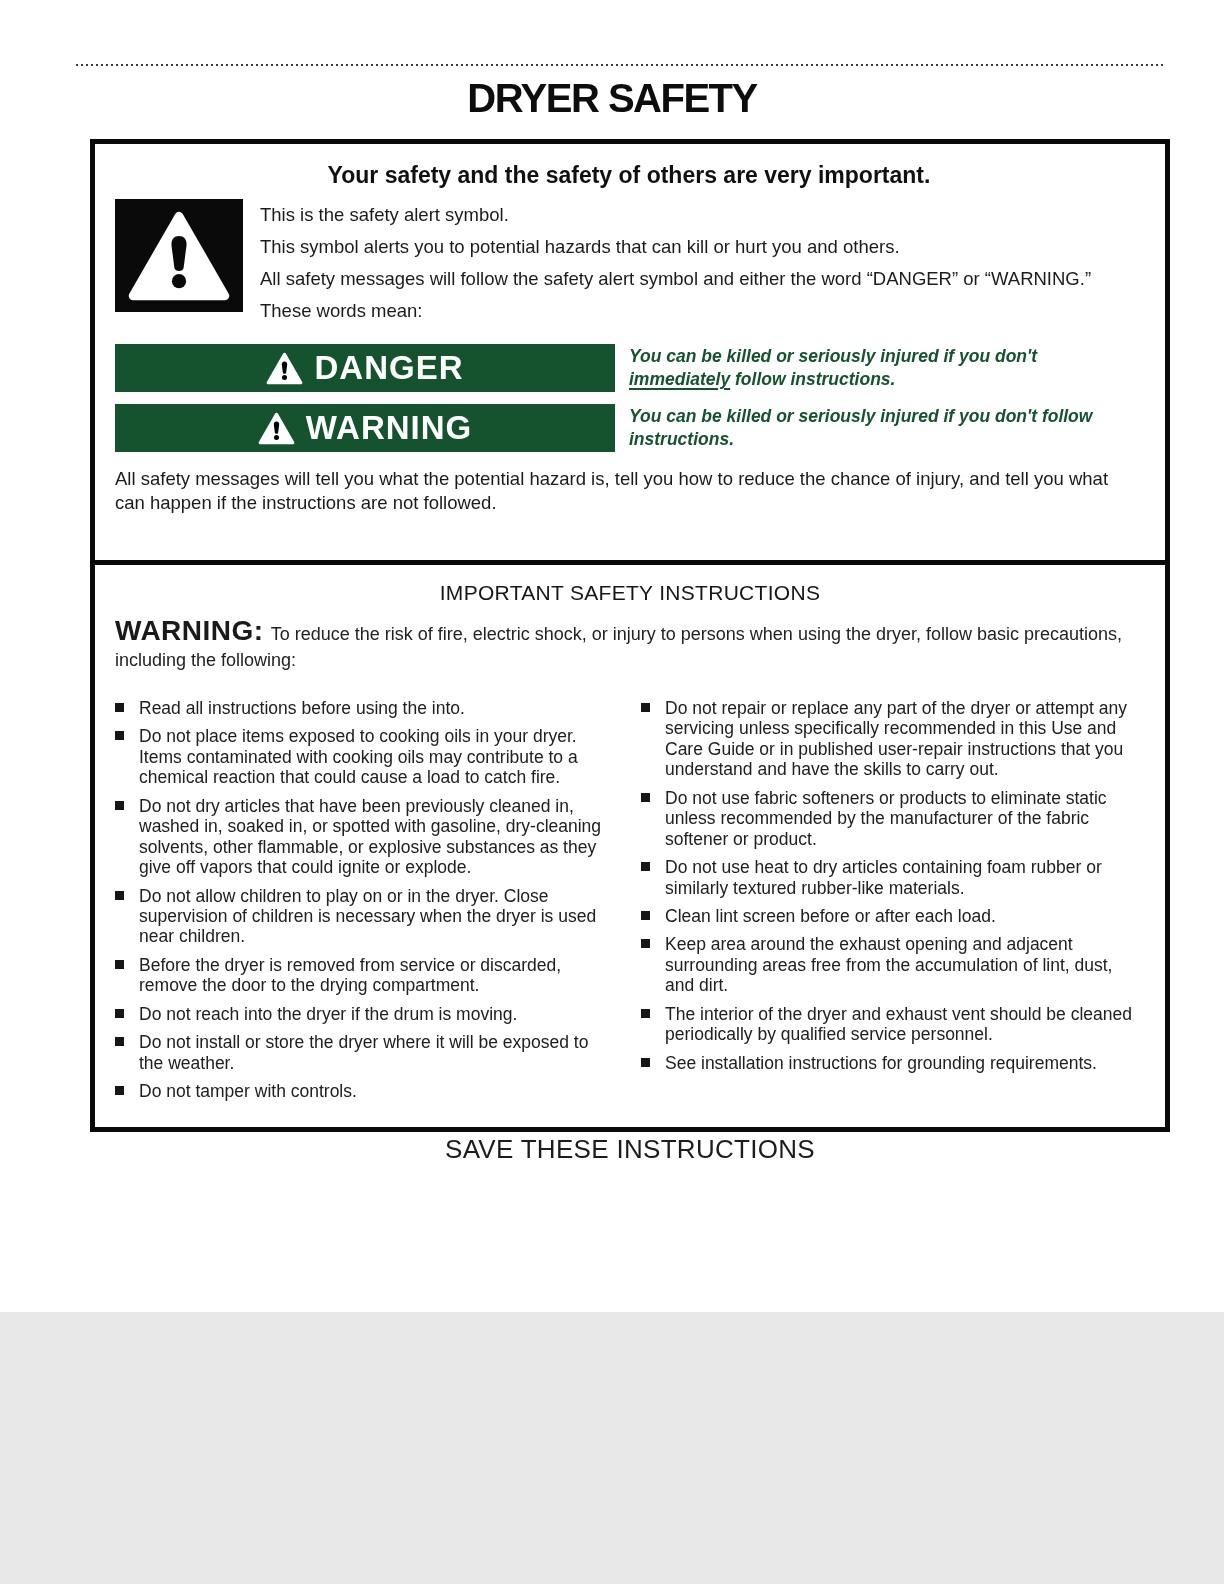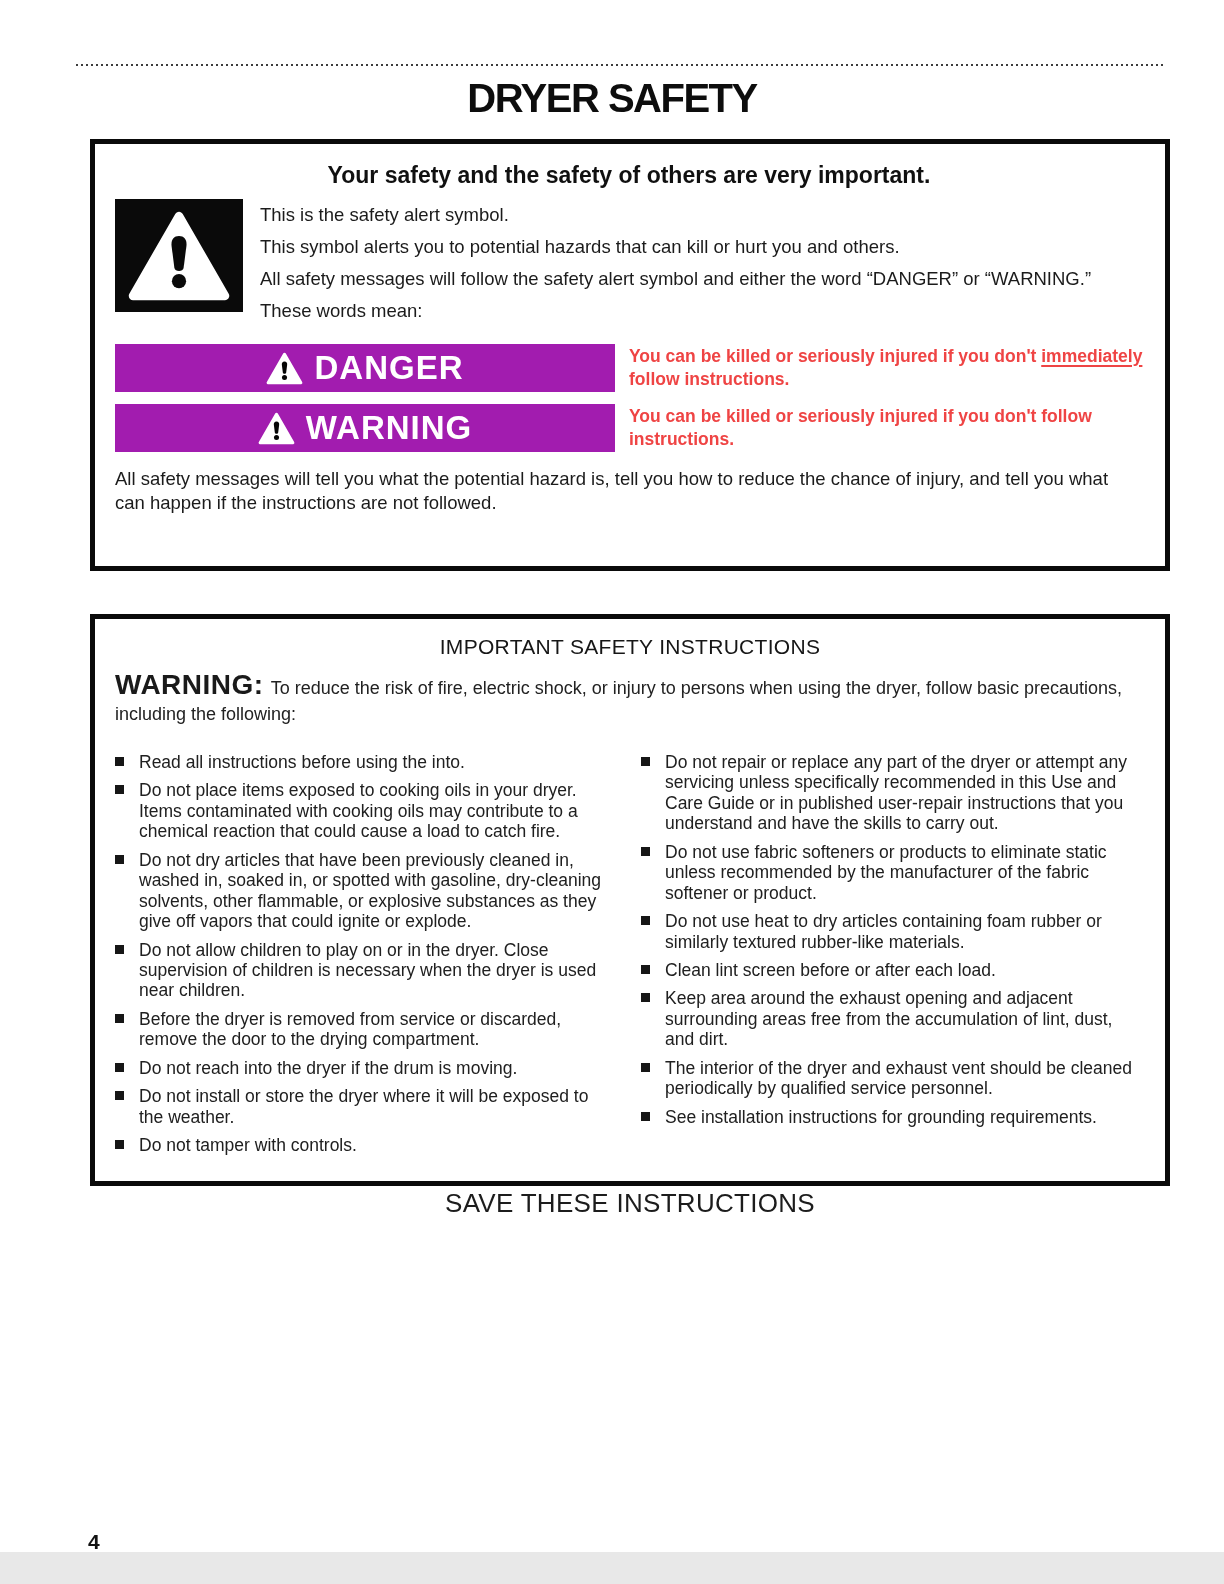--- a/index.html
+++ b/index.html
@@ -1,62 +1,62 @@
 <!DOCTYPE html>
 <html><head>
 <meta charset="utf-8">
 <style>
   html,body { margin:0; padding:0; background:#e8e8e8; }
   .page {
-    position:relative; width:1224px; height:1552px; background:#ffffff;
+    position:relative; width:1224px; height:1312px; background:#ffffff;
     font-family:"Liberation Sans", sans-serif; color:#1b1b1b; margin:0 auto;
     overflow:hidden;
   }
   .top-rule {
     position:absolute; left:76px; top:64px; width:1090px; height:2px;
     background:repeating-linear-gradient(90deg,#3c3c3c 0 2px, transparent 2px 5px);
   }
   .page-title {
     position:absolute; top:76px; left:0; width:100%; margin:0;
     text-align:center; font-size:40px; font-weight:bold; letter-spacing:-1.5px;
     color:#0d0d0d;
   }
   .box {
     position:absolute; left:90px; width:1080px; box-sizing:border-box;
     border:5px solid #0a0a0a; background:#fff;
   }
   .box1 { top:139px; height:432px; padding:12px 22px 0 20px; }
-  .box2 { top:614px; height:572px; padding:8px 20px 0 20px; }
+  .box2 { top:560px; height:572px; padding:8px 20px 0 20px; }
 
   .box1-heading {
     margin:6px 0 10px; text-align:center; font-size:23px; font-weight:bold;
     color:#101010;
   }
   .para { font-size:18.5px; line-height:1.3; margin:0; max-width:1010px; }
   .intro { margin-bottom:16px; }
 
   .symbol-row { display:flex; gap:17px; }
   .alert-symbol {
     width:128px; height:113px; background:#0a0a0a; flex-shrink:0;
     display:flex; align-items:center; justify-content:center;
   }
   .alert-symbol svg { width:104px; height:94px; }
   .symbol-lines { padding-top:4px; }
   .symbol-lines p { font-size:18.5px; line-height:1.25; margin:0 0 9px; }
 
   .signal-row { display:flex; gap:14px; margin-top:12px; align-items:flex-start; }
   .banner {
-    width:500px; height:48px; background:#a21caf; color:#ffffff; flex-shrink:0;
+    width:500px; height:48px; background:#14532d; color:#ffffff; flex-shrink:0;
     display:flex; align-items:center; justify-content:center; gap:11px;
   }
   .banner svg { width:37px; height:33px; margin-top:2px; }
   .banner-label { font-size:33px; font-weight:bold; letter-spacing:1px; }
   .signal-desc {
     font-size:17.5px; font-weight:bold; line-height:1.35; margin:1px 0 0;
-    max-width:534px; color:#ef4444;
+    max-width:534px; color:#14532d;font-style:italic;
   }
   .uline { text-decoration:underline; text-decoration-thickness:2px; text-underline-offset:3px; }
   .outro { margin-top:15px; }
 
   .box2-heading {
     margin:8px 0 8px; text-align:center; font-size:21px; font-weight:normal;
     letter-spacing:0.3px; color:#161616;
   }
   .warn-line { font-size:18px; line-height:1.3; margin:0 0 21px; color:#222; }
   .warn-label {

